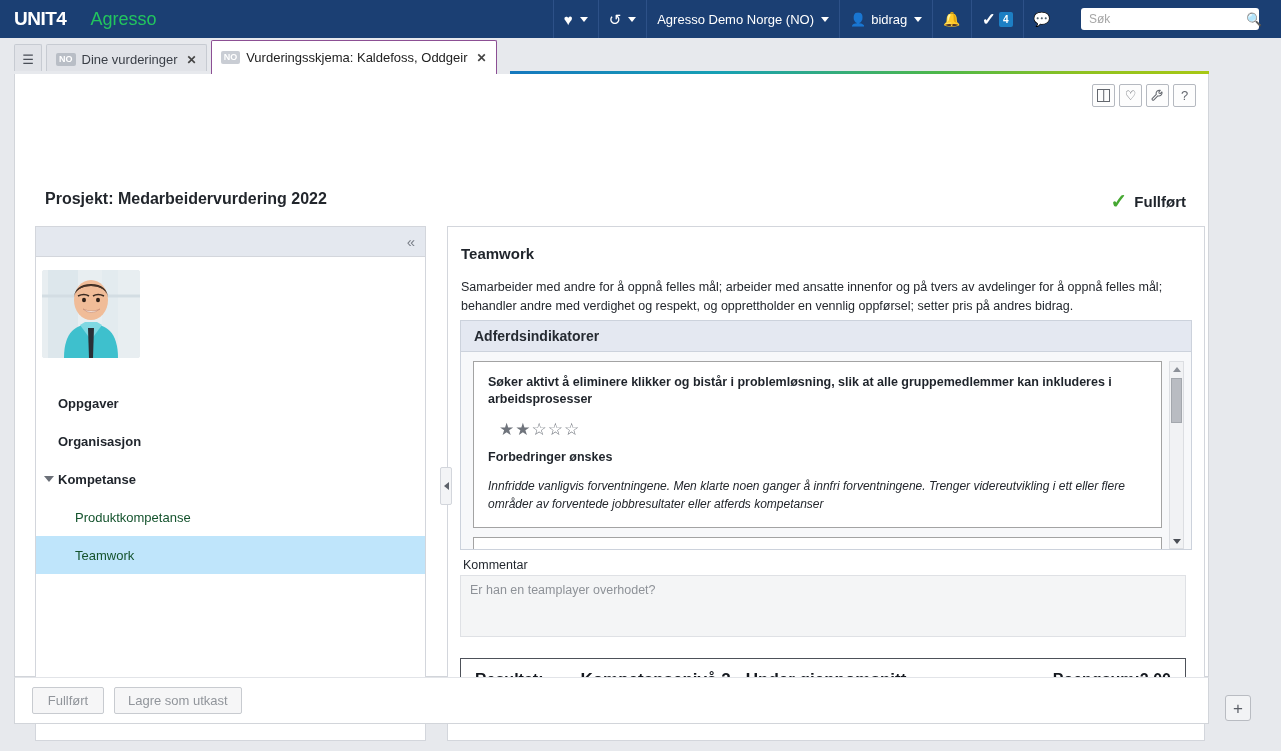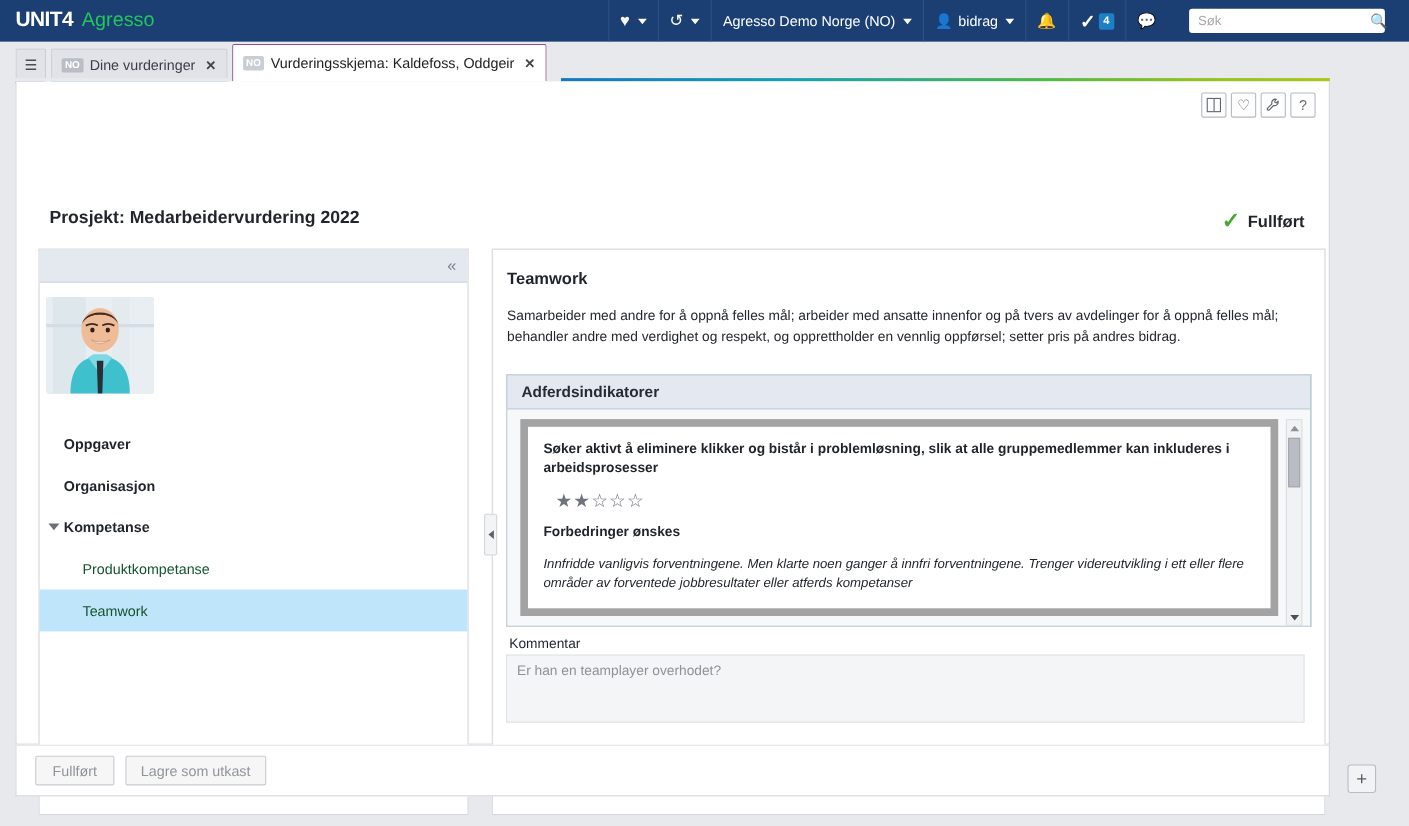--- a/index.html
+++ b/index.html
@@ -16,21 +16,21 @@
     height: 38px;
     background: #1b3f73;
     display: flex;
     align-items: center;
     position: relative;
   }
   .brand {
     padding-left: 14px;
     display: flex;
     align-items: baseline;
-    gap: 8px;
+    gap: 24px;
     color: #ffffff;
   }
   .brand-unit4 {
     font-size: 19px;
     font-weight: bold;
     letter-spacing: -0.5px;
   }
   .brand-agresso {
     font-size: 18px;
     font-weight: 300;
@@ -315,42 +315,42 @@
     font-size: 15px; font-weight: bold; color: #1f242b;
     margin: 8px 0 0 1px;
   }
   .mp-desc {
     font-size: 12.5px; color: #24282e;
     line-height: 19px;
     margin: 16px 1px 0 1px;
   }
 
   .indicators {
-    margin-top: 24px;
+    margin-top: 4px;
     border: 1px solid #ccd2dc;
-    background: #0f766e;
+    background: #f0abfc;
   }
   .ind-header {
     height: 31px;
     background: #e4e8f1;
     border-bottom: 1px solid #ccd2dc;
     display: flex; align-items: center;
     padding-left: 13px;
     font-size: 14px; font-weight: bold; color: #262b32;
   }
   .ind-scroll {
     position: relative;
     height: 197px;
     overflow: hidden;
     background: #f7f8fa;
     padding: 9px 9px 0 12px;
   }
   .ind-card {
     background: #ffffff;
-    border: 7px solid #a3a3a3;
+    border: 1px solid #a3a3a3;
     padding: 12px 14px 14px 14px;
     margin-bottom: 9px;
     width: 689px;
   }
   .ind-q {
     font-size: 12.5px; font-weight: bold; color: #1f242b;
     line-height: 17px;
   }
   .stars {
     margin: 13px 0 0 11px;

